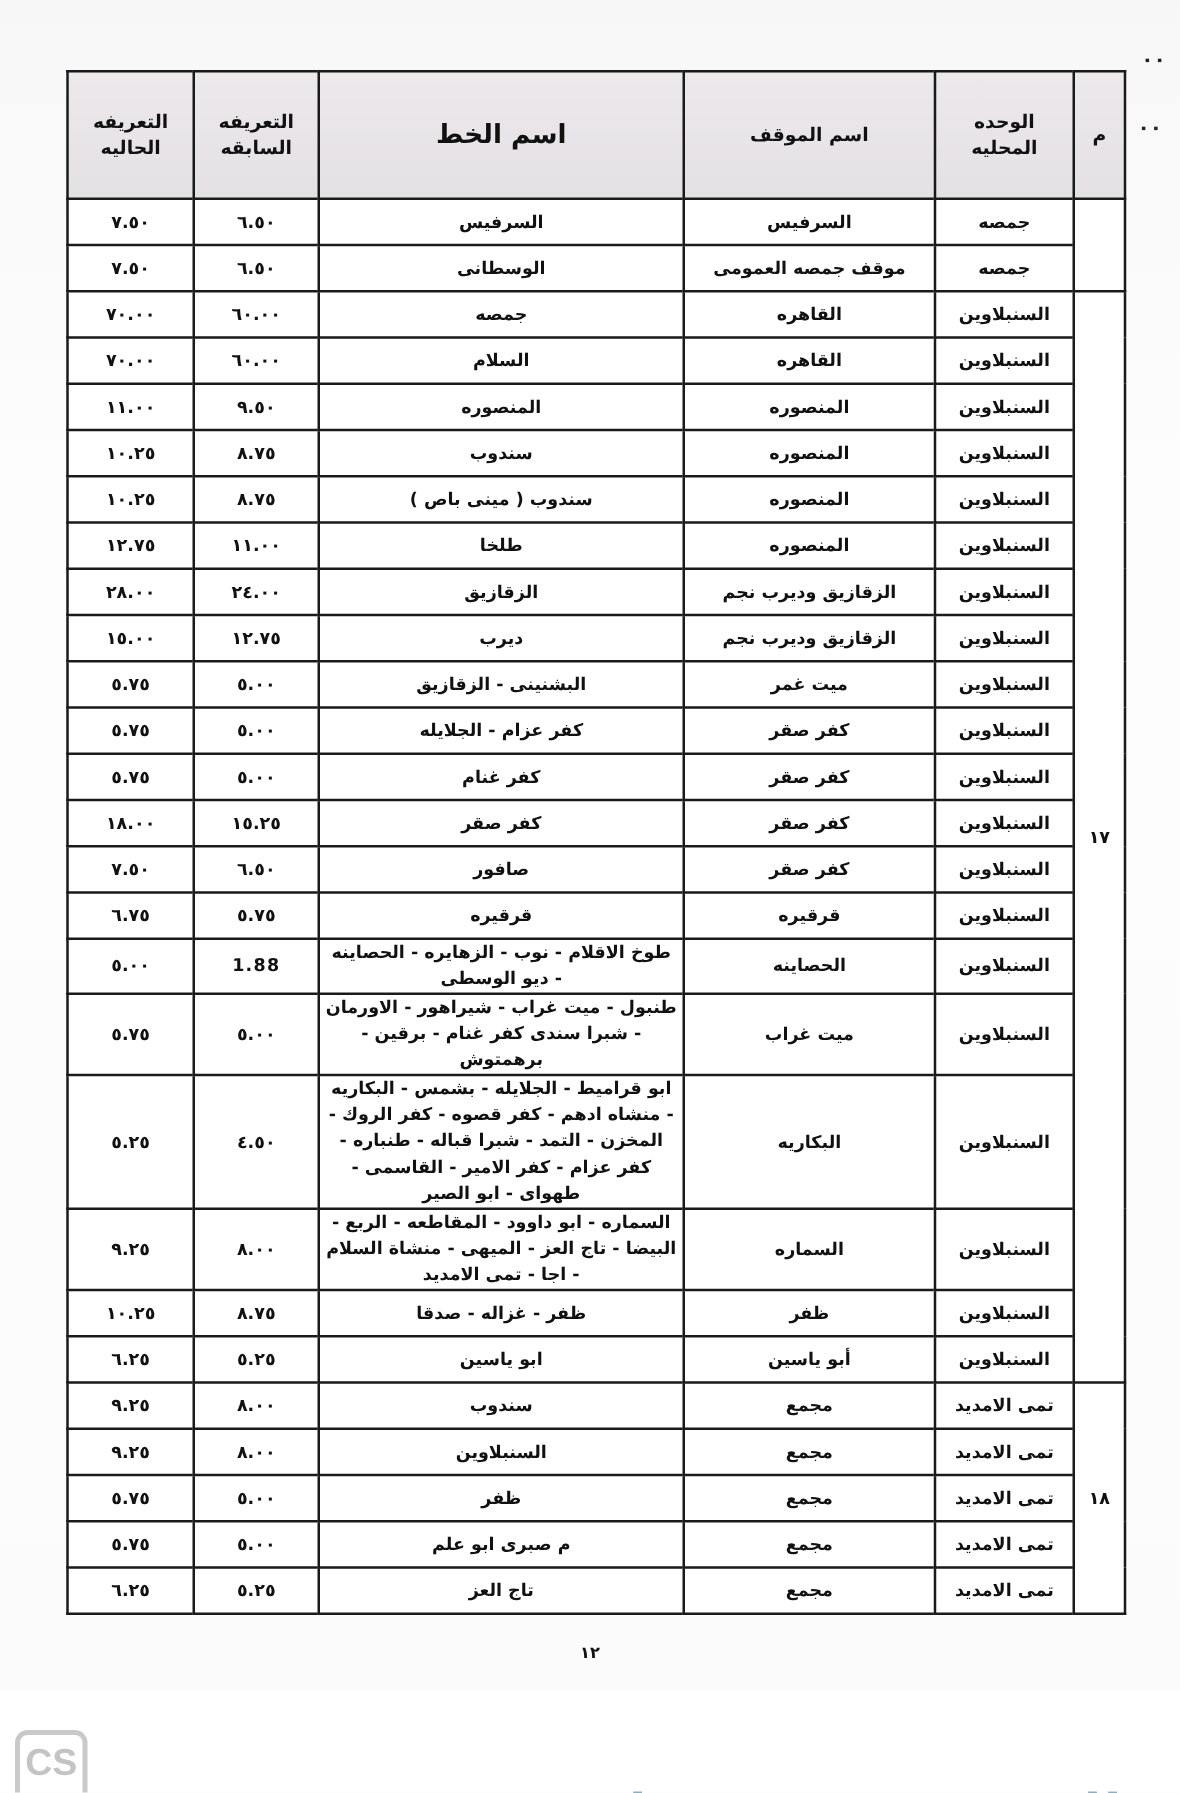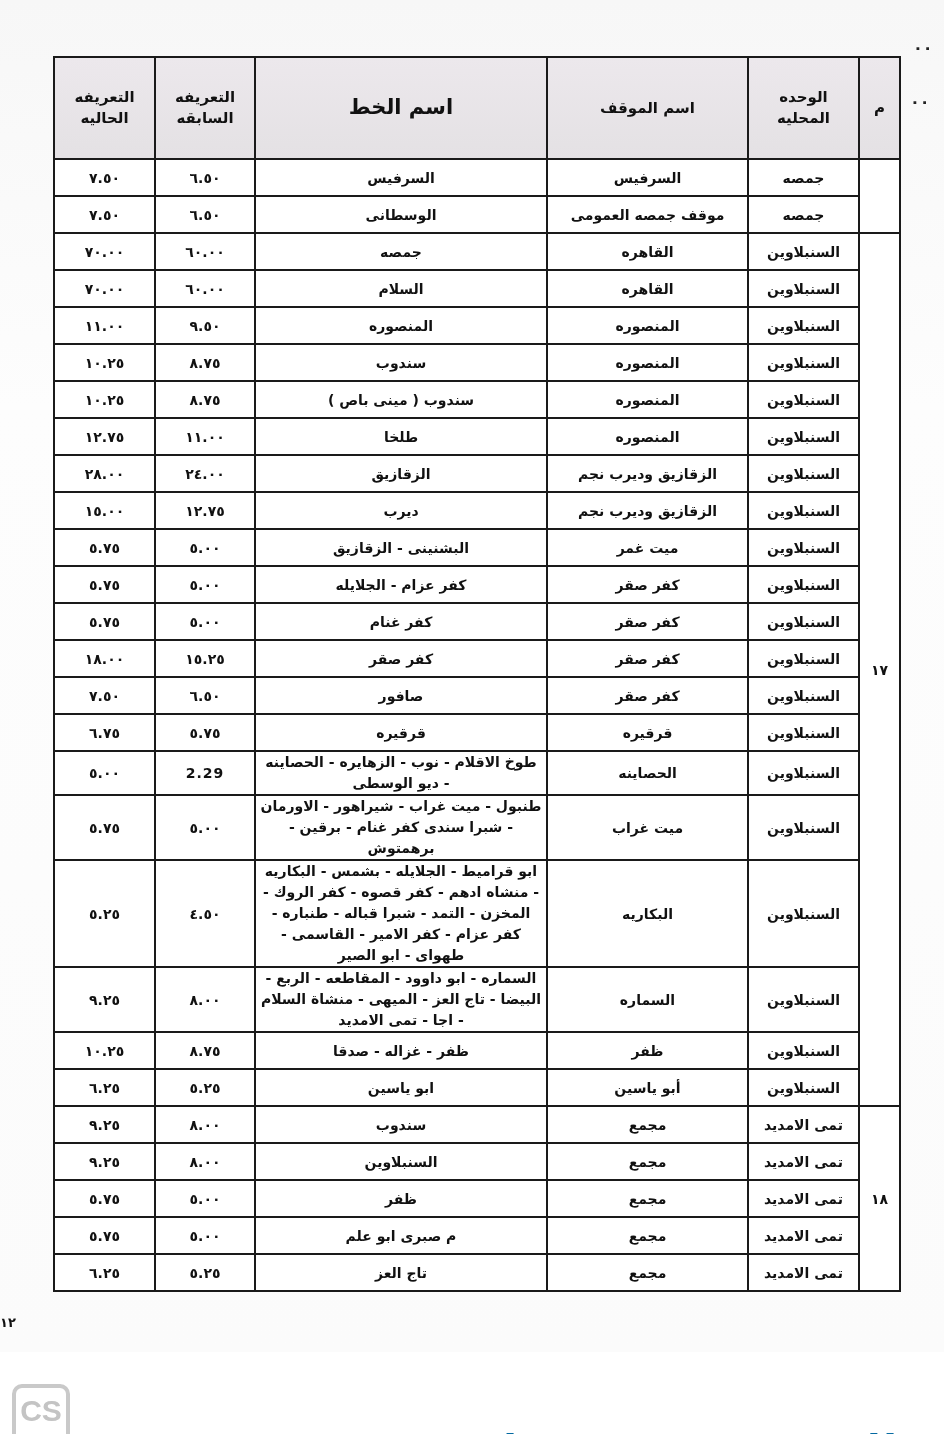--- a/index.html
+++ b/index.html
@@ -43,21 +43,21 @@
     td.small { font-size: 9px; line-height: 1.5; }
     td.idx { font-size: 13px; vertical-align: top; padding-top: 6px; margin-left: 21px; }
     .col-idx { width: 41px; }
     .col-unit { width: 111px; }
     .col-stop { width: 201px; }
     .col-line { width: 292px; }
     .col-prev { width: 100px; }
     .col-curr { width: 101px; }
     .page-number {
       position: absolute; left: 0; width: 944px; top: 1315px;
-      font-size: 13px; font-weight: bold;
+      text-align: center; font-size: 13px; font-weight: bold;
     }
     .watermark-band {
       position: absolute; left: 0; top: 1352px; width: 944px; height: 82px;
       background: #fff;
     }
     .cs-logo {
       position: absolute; left: 12px; top: 1360px; width: 58px; height: 70px;
       border: 4px solid #c9c9c9; border-radius: 10px; box-sizing: border-box;
       color: #c4c4c4; font-family: "Liberation Sans", sans-serif; font-weight: bold;
       font-size: 30px; text-align: center; line-height: 46px;
@@ -208,21 +208,21 @@
           <td>السنبلاوين</td>
           <td>قرقيره</td>
           <td>قرقيره</td>
           <td class="num">٥.٧٥</td>
           <td class="num">٦.٧٥</td>
         </tr>
         <tr style="height: 40px;">
           <td>السنبلاوين</td>
           <td>الحصاينه</td>
           <td class="small">طوخ الاقلام - نوب - الزهايره - الحصاينه - ديو الوسطى</td>
-          <td class="num">2.29</td>
+          <td class="num">1.88</td>
           <td class="num">٥.٠٠</td>
         </tr>
         <tr style="height: 60px;">
           <td>السنبلاوين</td>
           <td>ميت غراب</td>
           <td class="small">طنبول - ميت غراب - شيراهور - الاورمان - شبرا سندى كفر غنام - برقين - برهمتوش</td>
           <td class="num">٥.٠٠</td>
           <td class="num">٥.٧٥</td>
         </tr>
         <tr style="height: 84px;">

